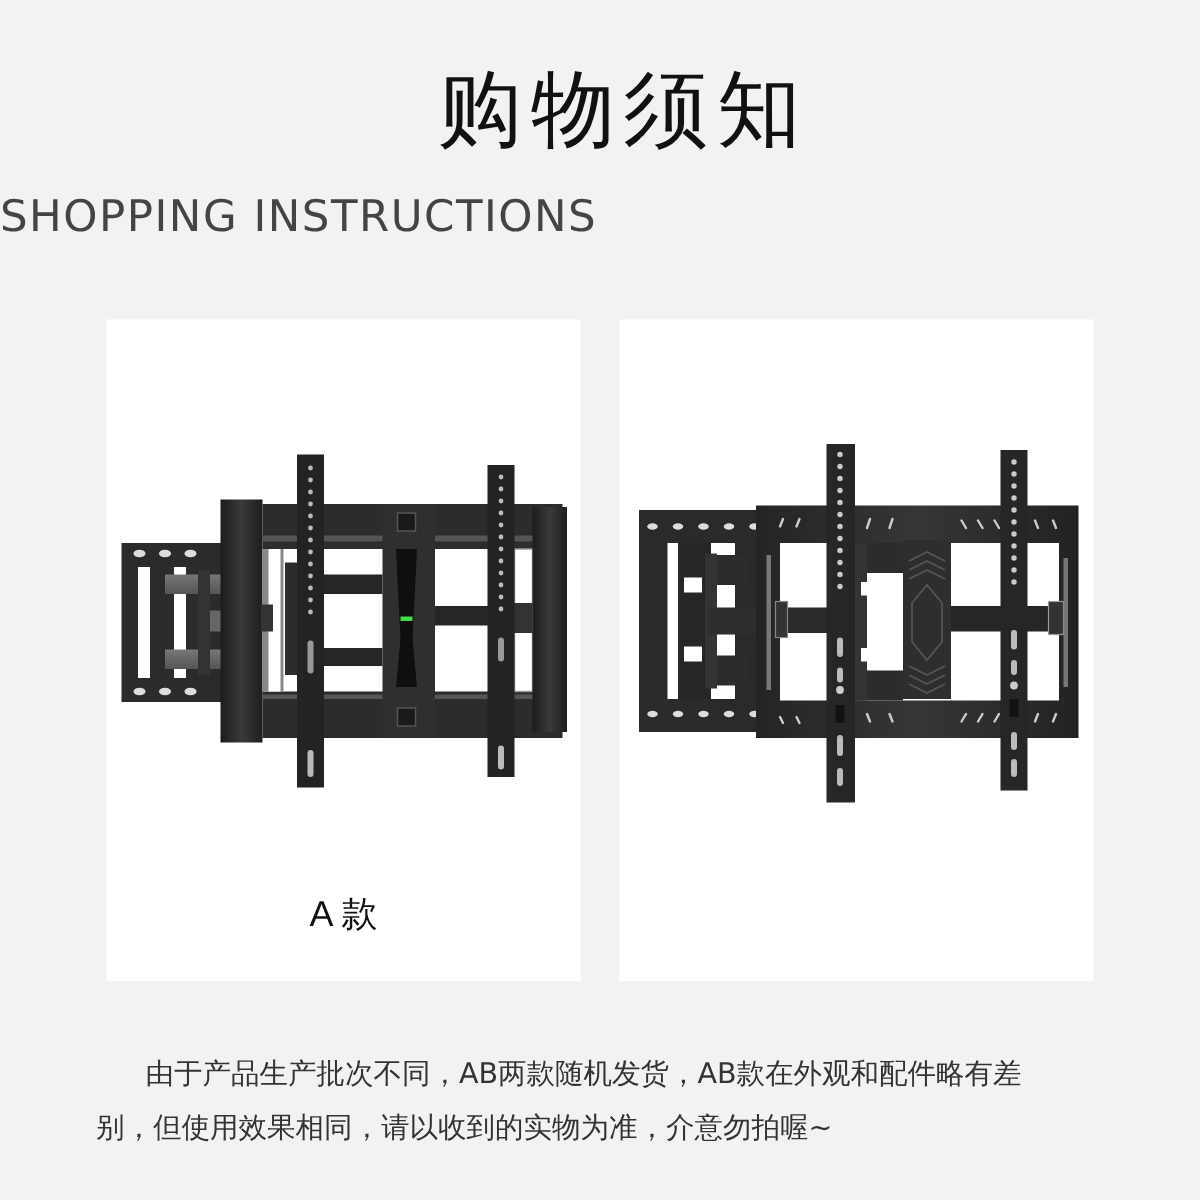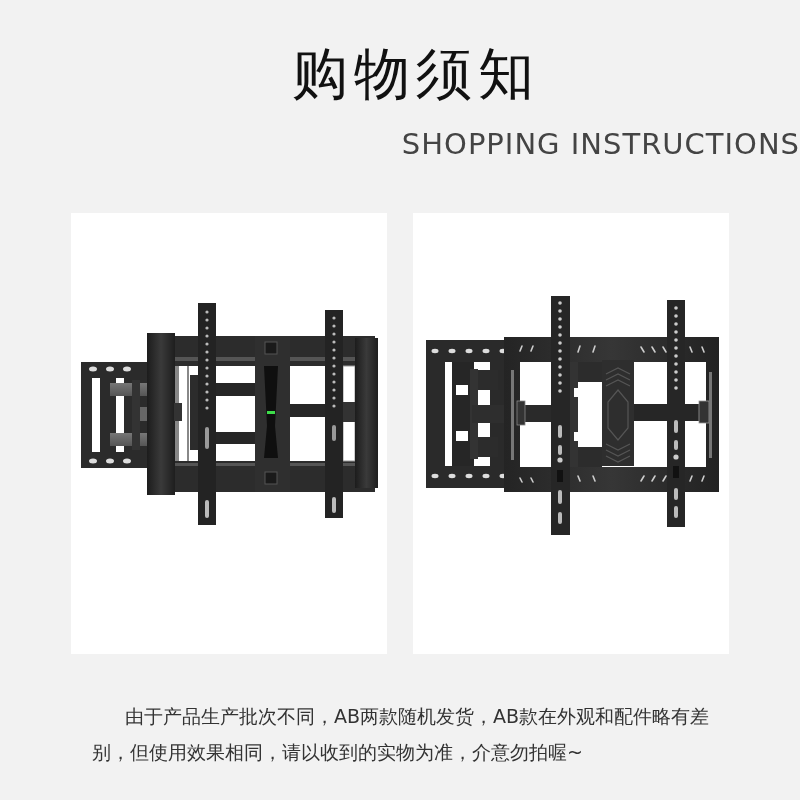--- a/index.html
+++ b/index.html
@@ -8,38 +8,38 @@
     background: #f2f2f2;
     font-family: "DejaVu Sans", "Liberation Sans", sans-serif;
   }
   .title-cn {
     position: absolute; left: 16px; width: 800px; top: 36px;
     text-align: center; font-size: 56px; line-height: 76px;
     color: #111; letter-spacing: 6px; font-weight: normal;
   }
   .title-en {
     position: absolute; left: 0; width: 800px; top: 126px;
-    text-align: right; font-size: 29px; line-height: 36px;
+    text-align: left; font-size: 29px; line-height: 36px;
     color: #444; letter-spacing: 1px;
     font-family: "DejaVu Sans", "Liberation Sans", sans-serif;
   }
   .card {
     position: absolute; top: 213px; width: 316px; height: 441px;
     background: #ffffff;
   }
   .card.a { left: 71px; }
   .card.b { left: 413px; }
   .card .label {
     position: absolute; left: 0; width: 100%; top: 382px;
     text-align: center; font-size: 24px; line-height: 30px; color: #111;
     font-family: "Liberation Sans", "DejaVu Sans", sans-serif;
   }
   .card svg { position: absolute; left: 0; top: 0; }
   .notice {
-    position: absolute; left: 92px; width: 650px; top: 698px;
+    position: absolute; left: 64px; width: 650px; top: 698px;
     font-size: 19px; line-height: 36px; color: #333;
     text-indent: 33px;
   }
 </style>
 </head>
 <body>
 
 <div class="title-cn">购物须知</div>
 <div class="title-en">SHOPPING INSTRUCTIONS</div>
 
@@ -127,20 +127,21 @@
         <circle cx="334" cy="382" r="1.6"></circle>
         <circle cx="334" cy="390" r="1.6"></circle>
         <circle cx="334" cy="398" r="1.6"></circle>
         <circle cx="334" cy="406" r="1.6"></circle>
     </g>
     <rect x="205" y="427" width="4" height="22" rx="2" fill="#999"></rect>
     <rect x="205" y="500" width="4" height="18" rx="2" fill="#bbb"></rect>
     <rect x="332" y="425" width="4" height="16" rx="2" fill="#999"></rect>
     <rect x="332" y="497" width="4" height="16" rx="2" fill="#bbb"></rect>
   </svg>
+  <div class="label">A 款</div>
 </div>
 
 <div class="card b">
   <svg width="316" height="380" viewBox="413 213 316 380">
     <defs>
       <linearGradient id="gB" x1="0" x2="1" y1="0" y2="0">
         <stop offset="0" stop-color="#242424"></stop>
           <stop offset="0.5" stop-color="#363636"></stop>
           <stop offset="1" stop-color="#222"></stop>
       </linearGradient>

